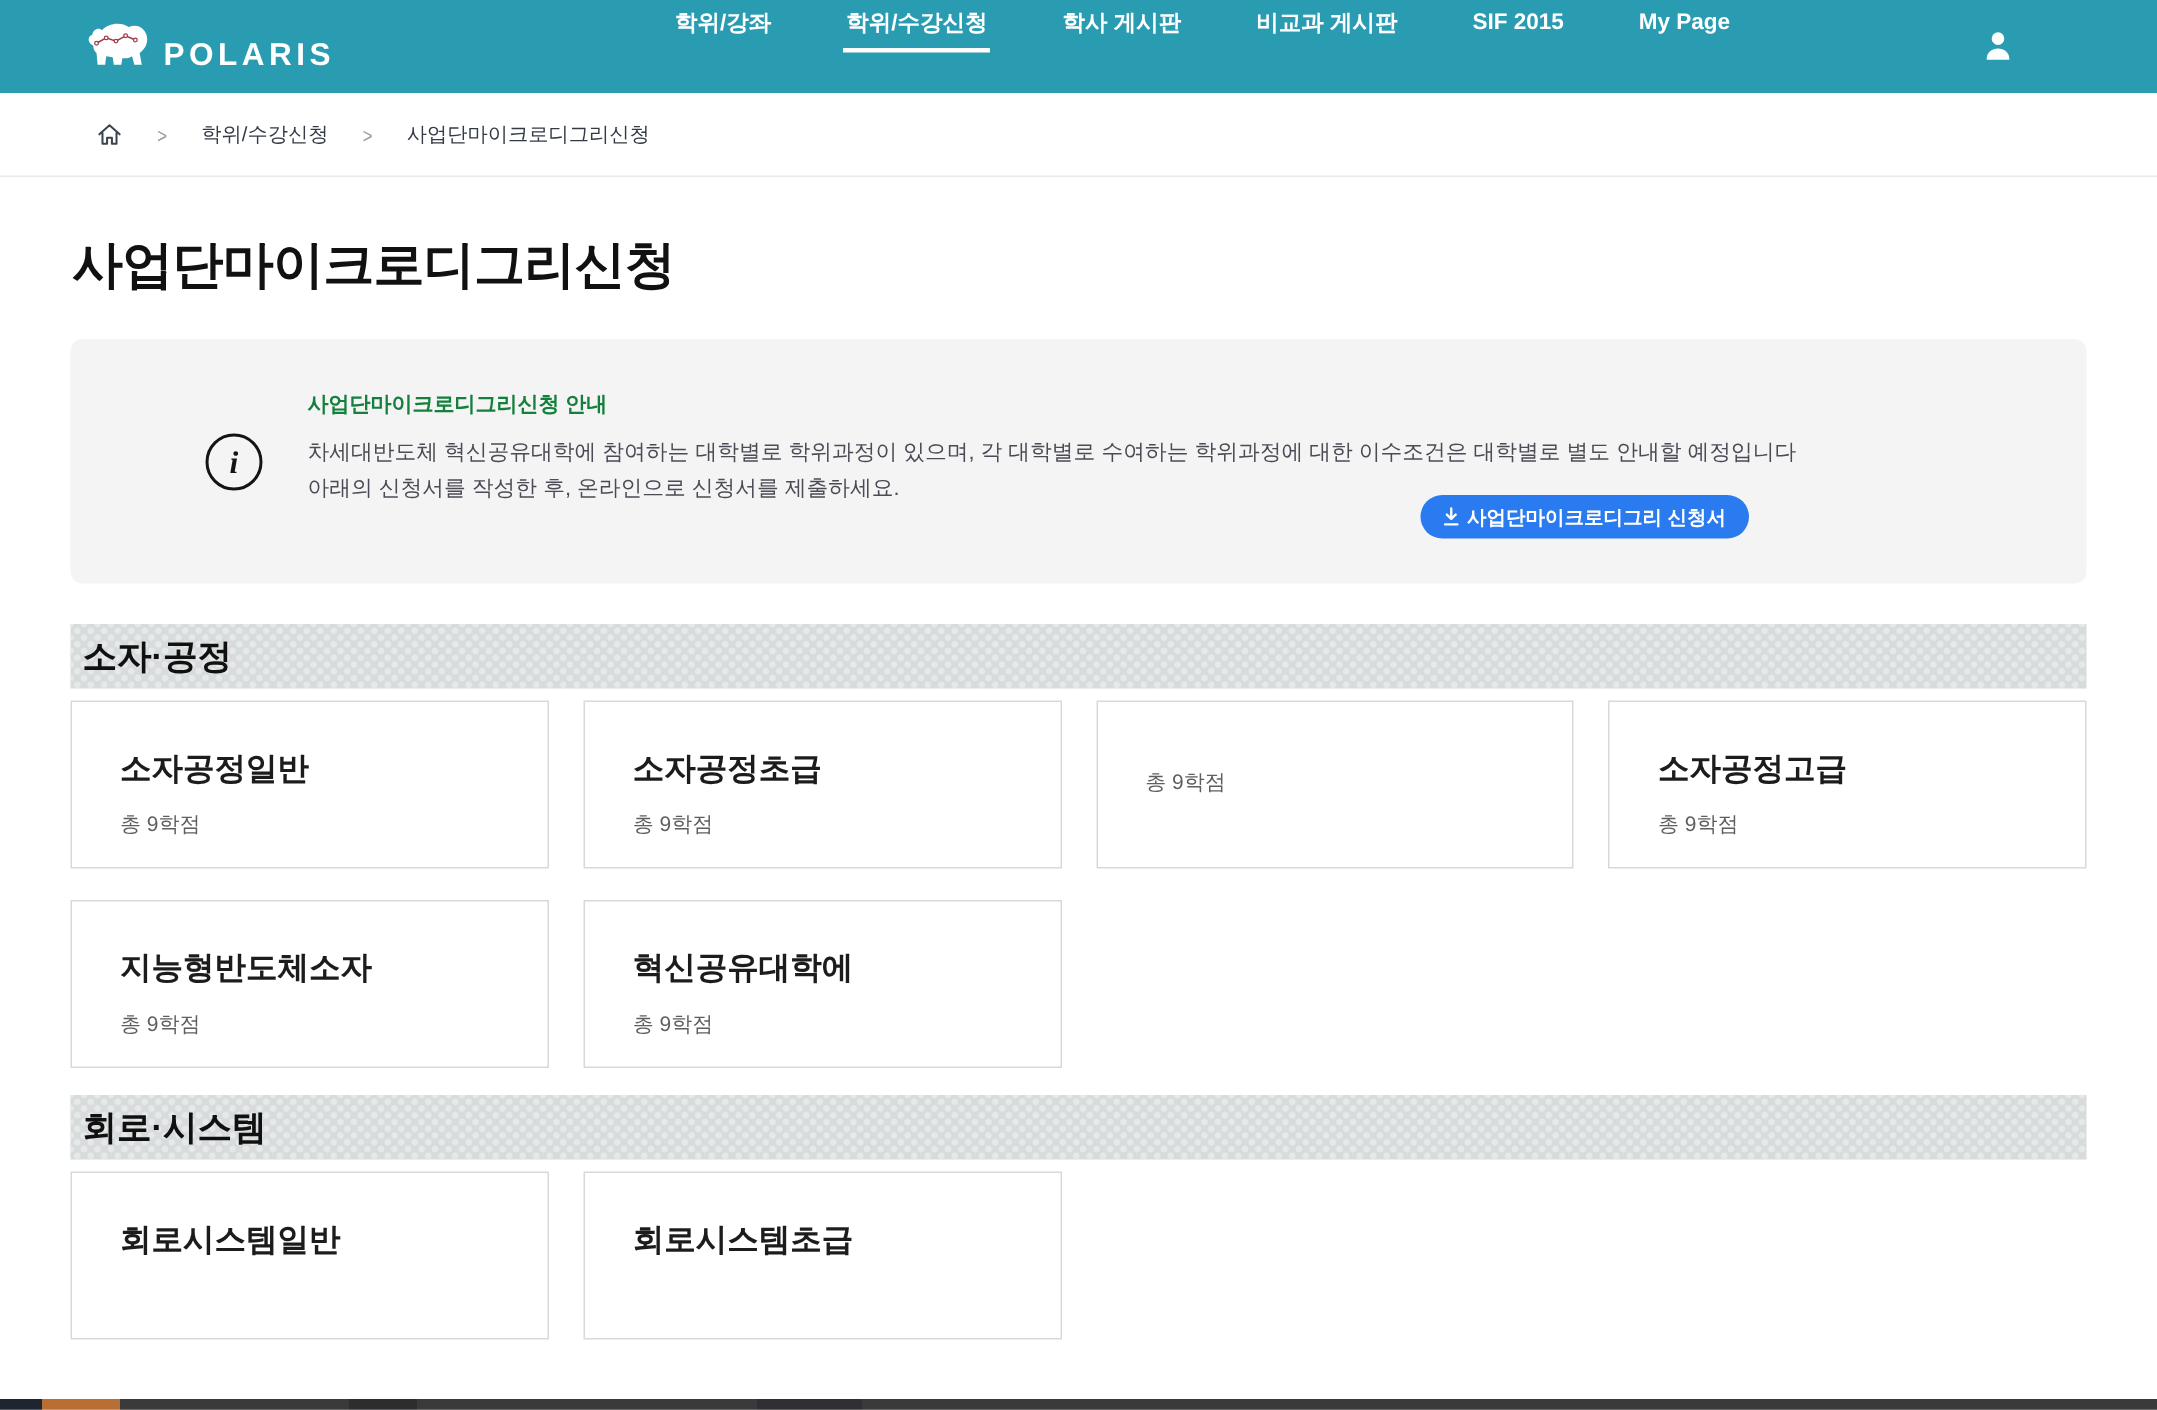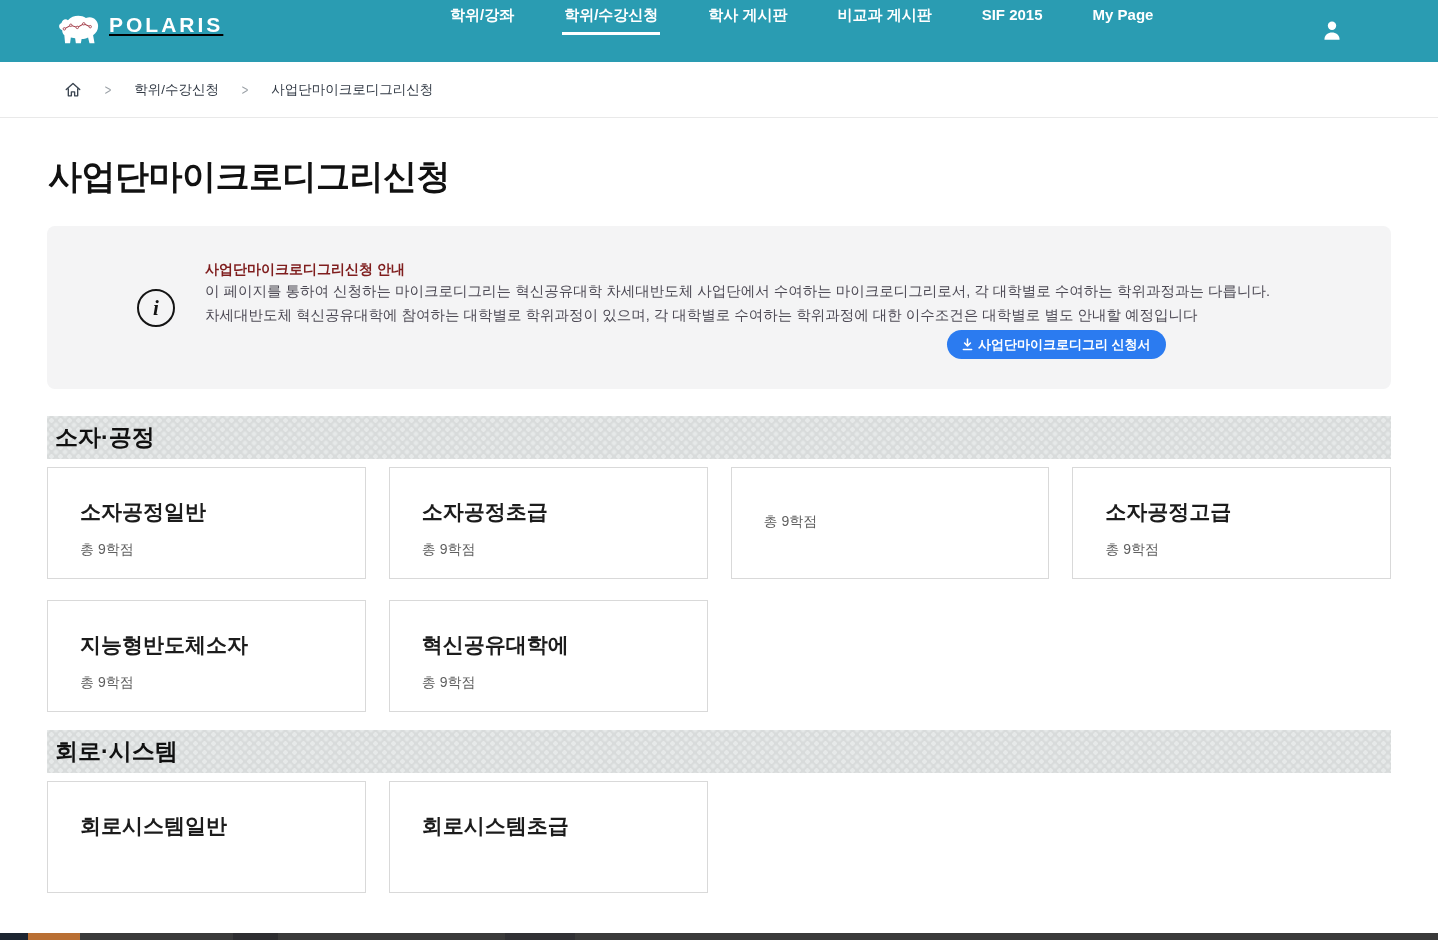--- a/index.html
+++ b/index.html
@@ -1,21 +1,21 @@
 <!DOCTYPE html>
 <html><head>
 <meta charset="utf-8">
 <style>
   * { margin:0; padding:0; box-sizing:border-box; }
   html,body { width:1438px; height:940px; overflow:hidden; background:#fff;
               font-family:"Liberation Sans", sans-serif; }
 
   
   .header { position:relative; height:62px; background:#2a9cb2; display:flex; align-items:center; }
-  .brand { display:flex; align-items:flex-start; gap:8px; margin-left:55px; cursor:pointer;text-decoration:underline; }
+  .brand { display:flex; align-items:flex-end; gap:8px; margin-left:55px; cursor:pointer; }
   .brand-name { color:#fff; font-weight:bold; font-size:21px; letter-spacing:3px; }
   .main-nav { position:absolute; left:448px; top:0; height:62px; display:flex; align-items:flex-start; gap:46px; }
   .nav-item { color:#fff; font-size:15px; font-weight:bold; text-decoration:none; cursor:pointer;
               padding:6px 2px; white-space:nowrap; }
   .nav-item.active { border-bottom:3px solid #fff; padding-bottom:7px; }
   .user-btn { position:absolute; right:92px; top:17px; width:28px; height:28px; cursor:pointer; }
 
   
   .breadcrumb { height:56px; border-bottom:1px solid #e9e9e9; display:flex; align-items:center;
                 padding-left:64px; }
@@ -26,21 +26,21 @@
 
   
   .page-title { margin:36px 0 0 48px; font-size:34px; font-weight:bold; color:#111; letter-spacing:-0.5px; }
 
   
   .notice { position:relative; margin:26px 47px 0; height:163px; background:#f4f4f5; border-radius:8px;
             padding:35px 40px 0 158px; }
   .info-badge { position:absolute; left:90px; top:63px; width:38px; height:38px; border:2.5px solid #141414;
                 border-radius:50%; display:flex; align-items:center; justify-content:center;
                 font-family:"Liberation Serif", serif; font-style:italic; font-weight:bold; font-size:21px; color:#141414; }
-  .notice-title { font-size:14px; font-weight:bold; color:#7f1d1d; }
+  .notice-title { font-size:14px; font-weight:bold; color:#15803d; margin-bottom:11px; }
   .notice-line { font-size:14.5px; color:#4d4a55; line-height:24px; }
   .dl-btn { position:absolute; left:900px; top:104px; height:29px; display:flex; align-items:center; gap:5px;
             background:#2b7bf0; color:#fff; border:none; border-radius:15px; padding:0 15px;
             font-size:13px; font-weight:bold; font-family:"Liberation Sans", sans-serif; cursor:pointer; white-space:nowrap; }
 
   
   .section-bar { margin:27px 47px 0; height:43px; display:flex; align-items:center; padding-left:8px;
                  font-size:23px; font-weight:bold; color:#101010; background-color:#d8dbdb;
                  background-image: radial-gradient(circle, #e6e9e9 2px, rgba(0,0,0,0) 2.5px),
                                    radial-gradient(circle, #e6e9e9 2px, rgba(0,0,0,0) 2.5px);
@@ -102,22 +102,22 @@
   <a class="crumb">학위/수강신청</a>
   <span class="sep">&gt;</span>
   <span class="crumb crumb-current">사업단마이크로디그리신청</span>
 </div>
 
 <h1 class="page-title">사업단마이크로디그리신청</h1>
 
 <div class="notice">
   <div class="info-badge">i</div>
   <div class="notice-title">사업단마이크로디그리신청 안내</div>
-  <div class="notice-line">이 페이지를 통하여 신청하는 마이크로디그리는 혁신공유대학 차세대반도체 사업단에서 수여하는 마이크로디그리로서, 각 대학별로 수여하는 학위과정과는 다릅니다.</div>
   <div class="notice-line">차세대반도체 혁신공유대학에 참여하는 대학별로 학위과정이 있으며, 각 대학별로 수여하는 학위과정에 대한 이수조건은 대학별로 별도 안내할 예정입니다</div>
+  <div class="notice-line">아래의 신청서를 작성한 후, 온라인으로 신청서를 제출하세요.</div>
   <button class="dl-btn">
     <svg width="11" height="13" viewBox="0 0 12 14">
       <path d="M6 1 V8 M2.8 5.4 L6 8.6 L9.2 5.4 M1.5 12.5 H10.5" fill="none" stroke="#ffffff" stroke-width="1.7" stroke-linecap="round" stroke-linejoin="round"></path>
     </svg>
     <span>사업단마이크로디그리 신청서</span>
   </button>
 </div>
 
 <div class="section-bar">소자·공정</div>
 <div class="card-grid">

